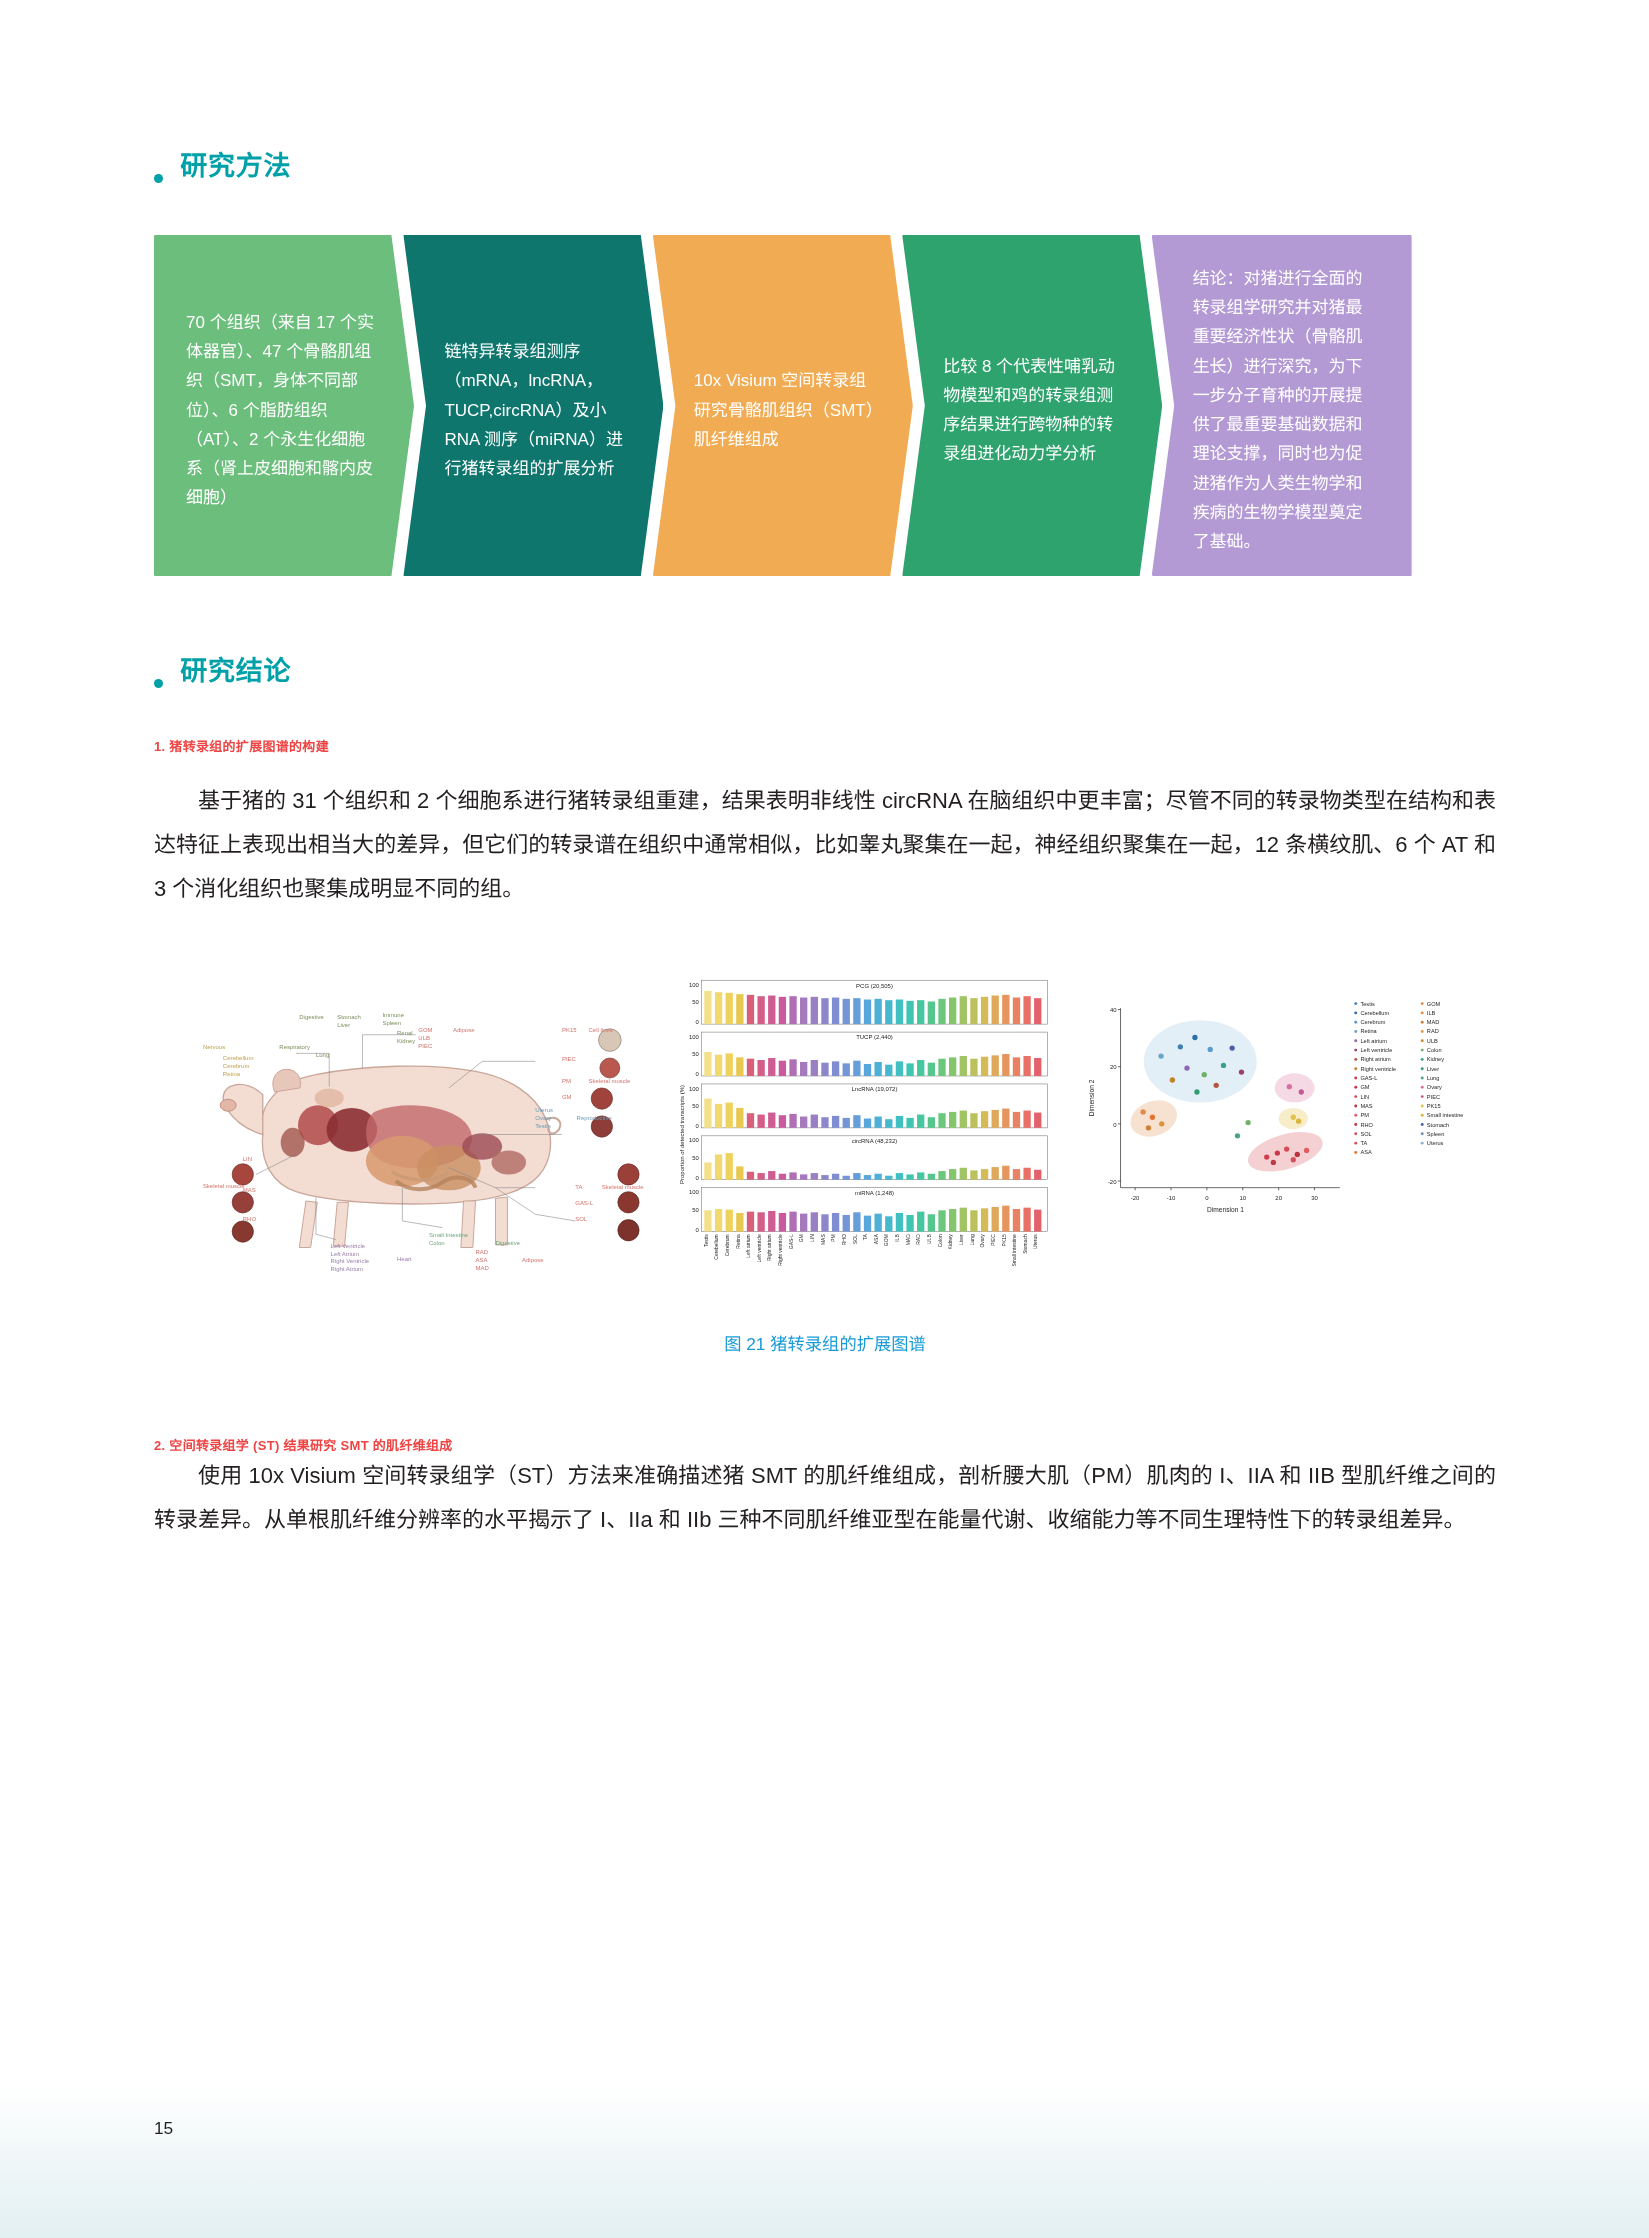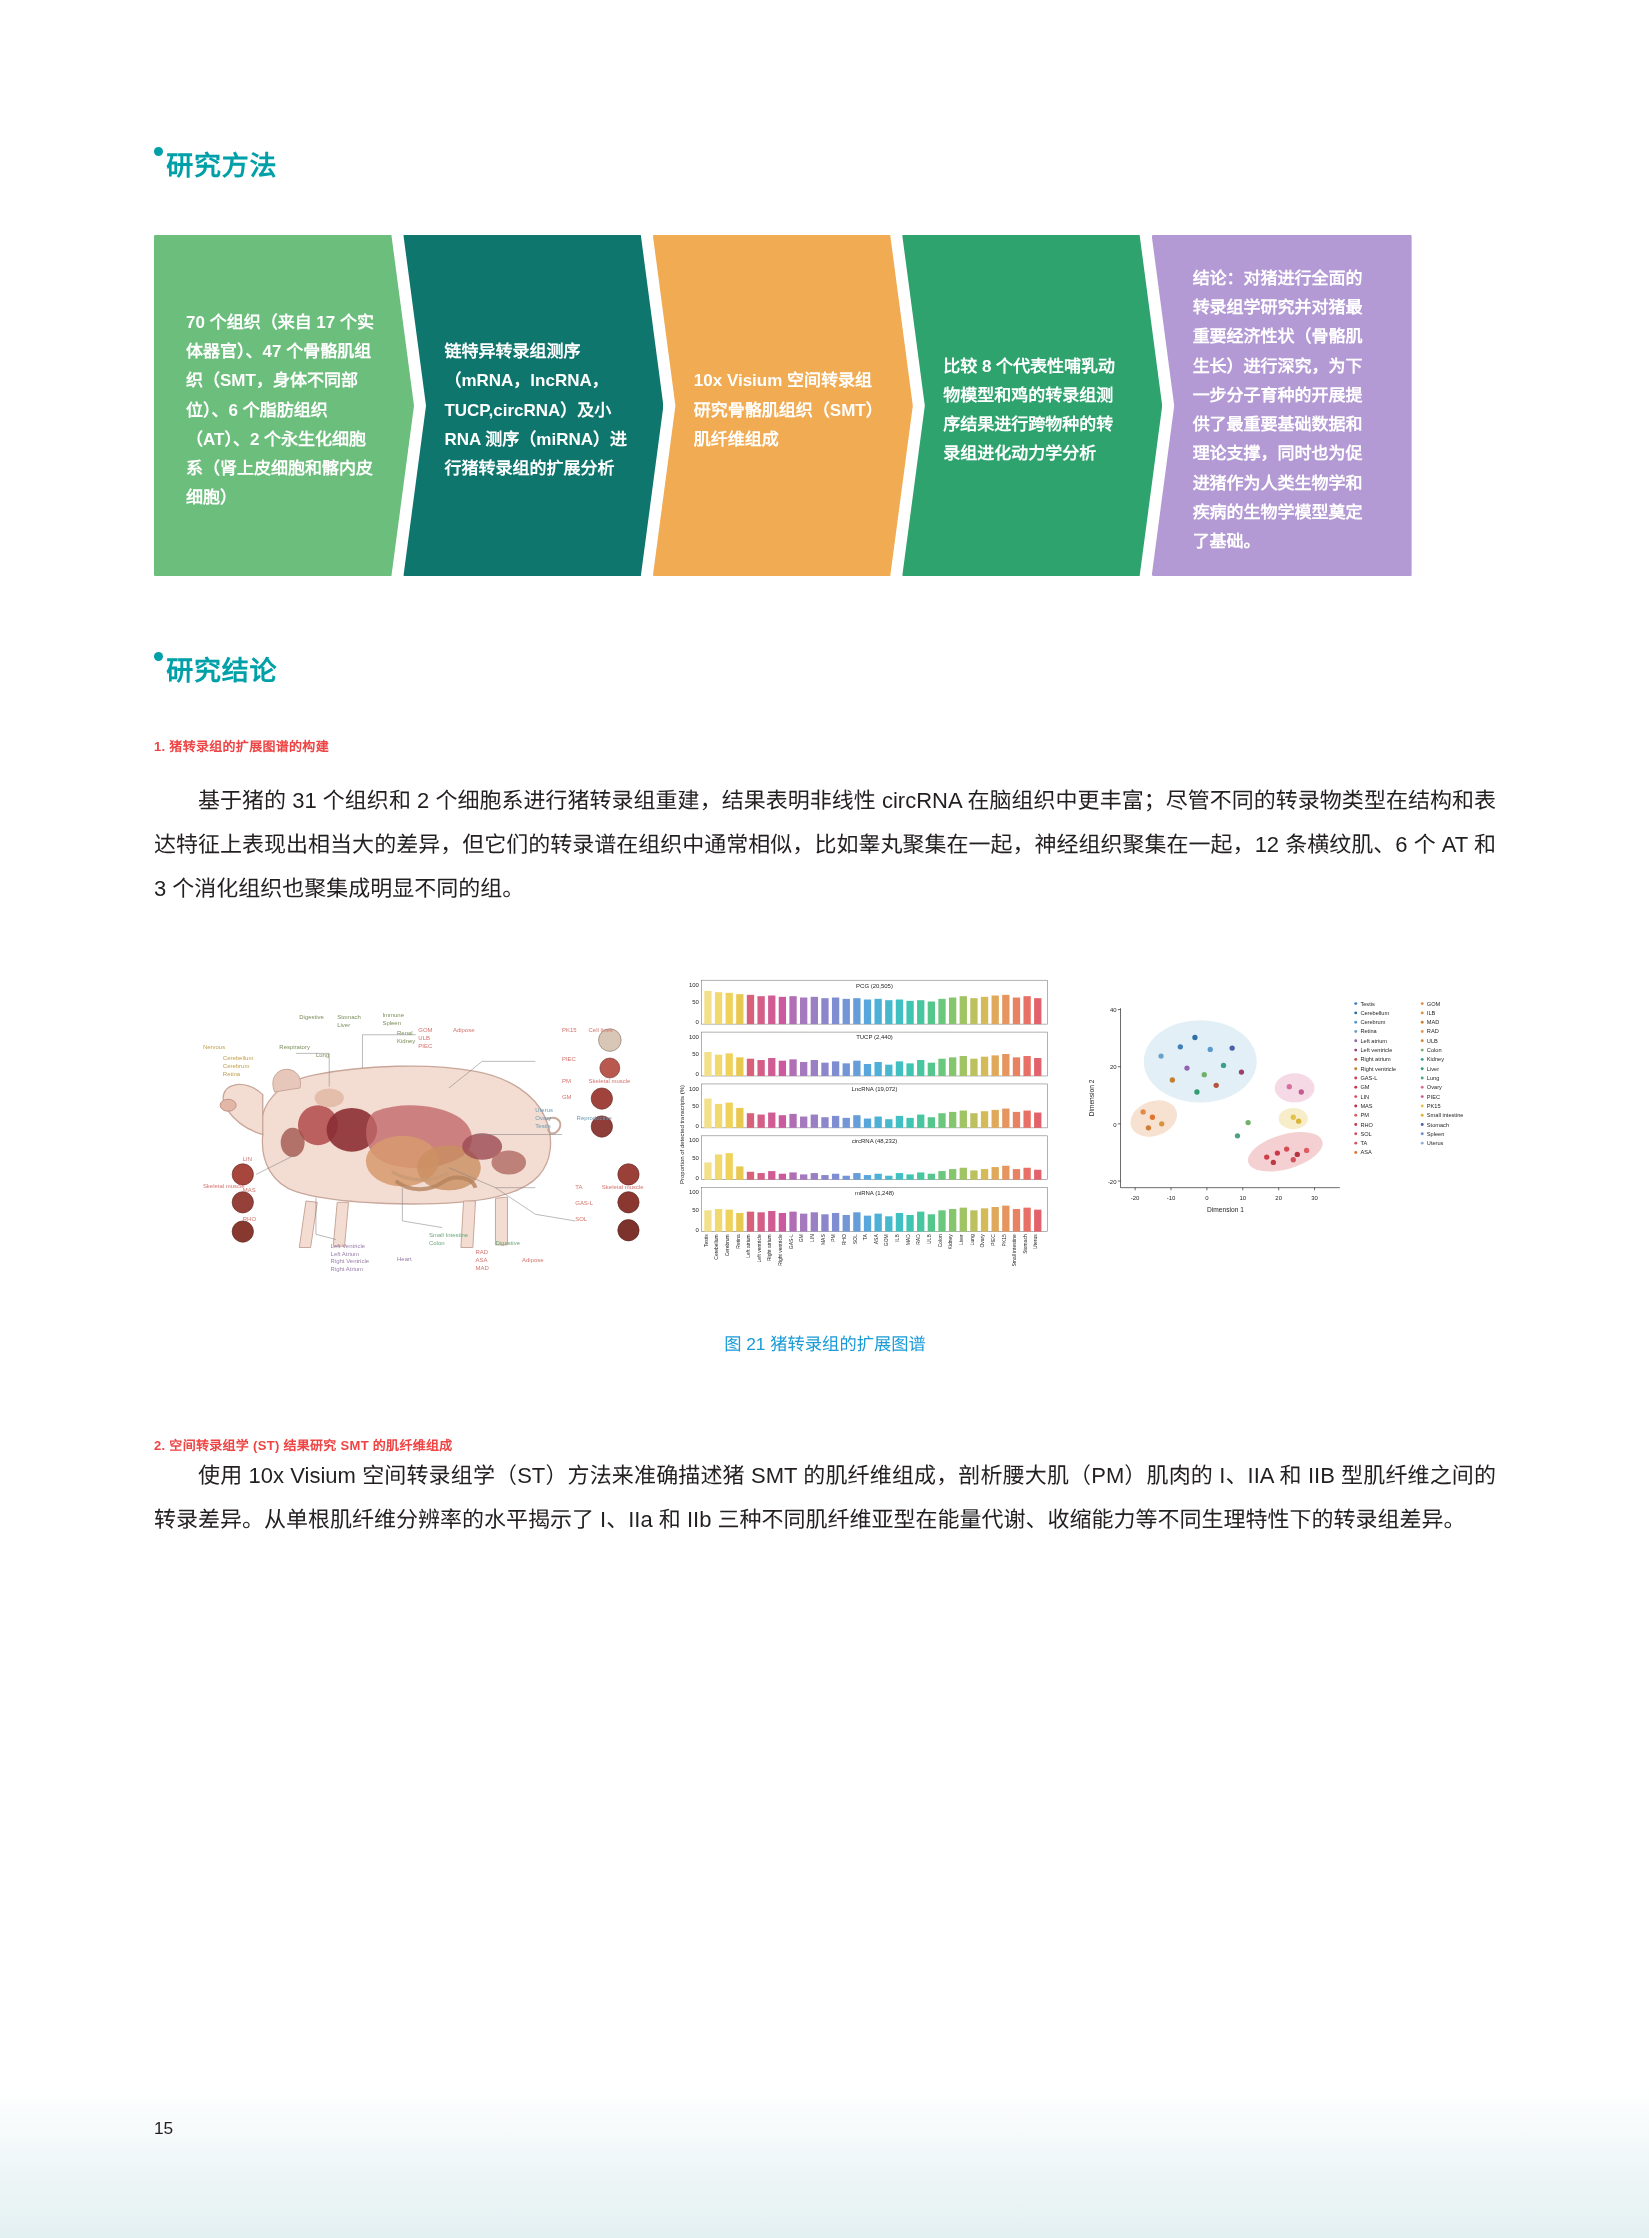--- a/index.html
+++ b/index.html
@@ -27,22 +27,22 @@
   .content {
     position: absolute;
     left: 154px;
     top: 0;
     width: 1342px;
   }
 
   
   .section-head {
     display: flex;
-    align-items: flex-start;
-    gap: 3px;
+    align-items: flex-end;
+    gap: 17px;
     color: #00a0a8;
   }
   .section-head .bullet {
     width: 9.3px; height: 9.3px;
     border-radius: 50%;
     background: #00a0a8;
     display: inline-block;
     flex: 0 0 auto;
     margin-top: 2.7px;
   }
@@ -75,21 +75,21 @@
     border-radius: 1.3px;
   }
   .chev:first-child {
     clip-path: polygon(0 0, calc(100% - 22.6px) 0, 100% 50%, calc(100% - 22.6px) 100%, 0 100%);
     margin-left: 0;
     padding-left: 32px;
   }
   .chev:last-child {
     clip-path: polygon(0 0, 100% 0, 100% 100%, 0 100%, 22.6px 50%);
   }
-  .chev .txt { display: block; width: 100%; font-weight: bold; }
+  .chev .txt { display: block; width: 100%; }
 
   
   .sub-head {
     font-size: 13px;
     font-weight: bold;
     color: #ef4444;
     letter-spacing: 0.3px;
   }
   .para {
     font-size: 22px;

